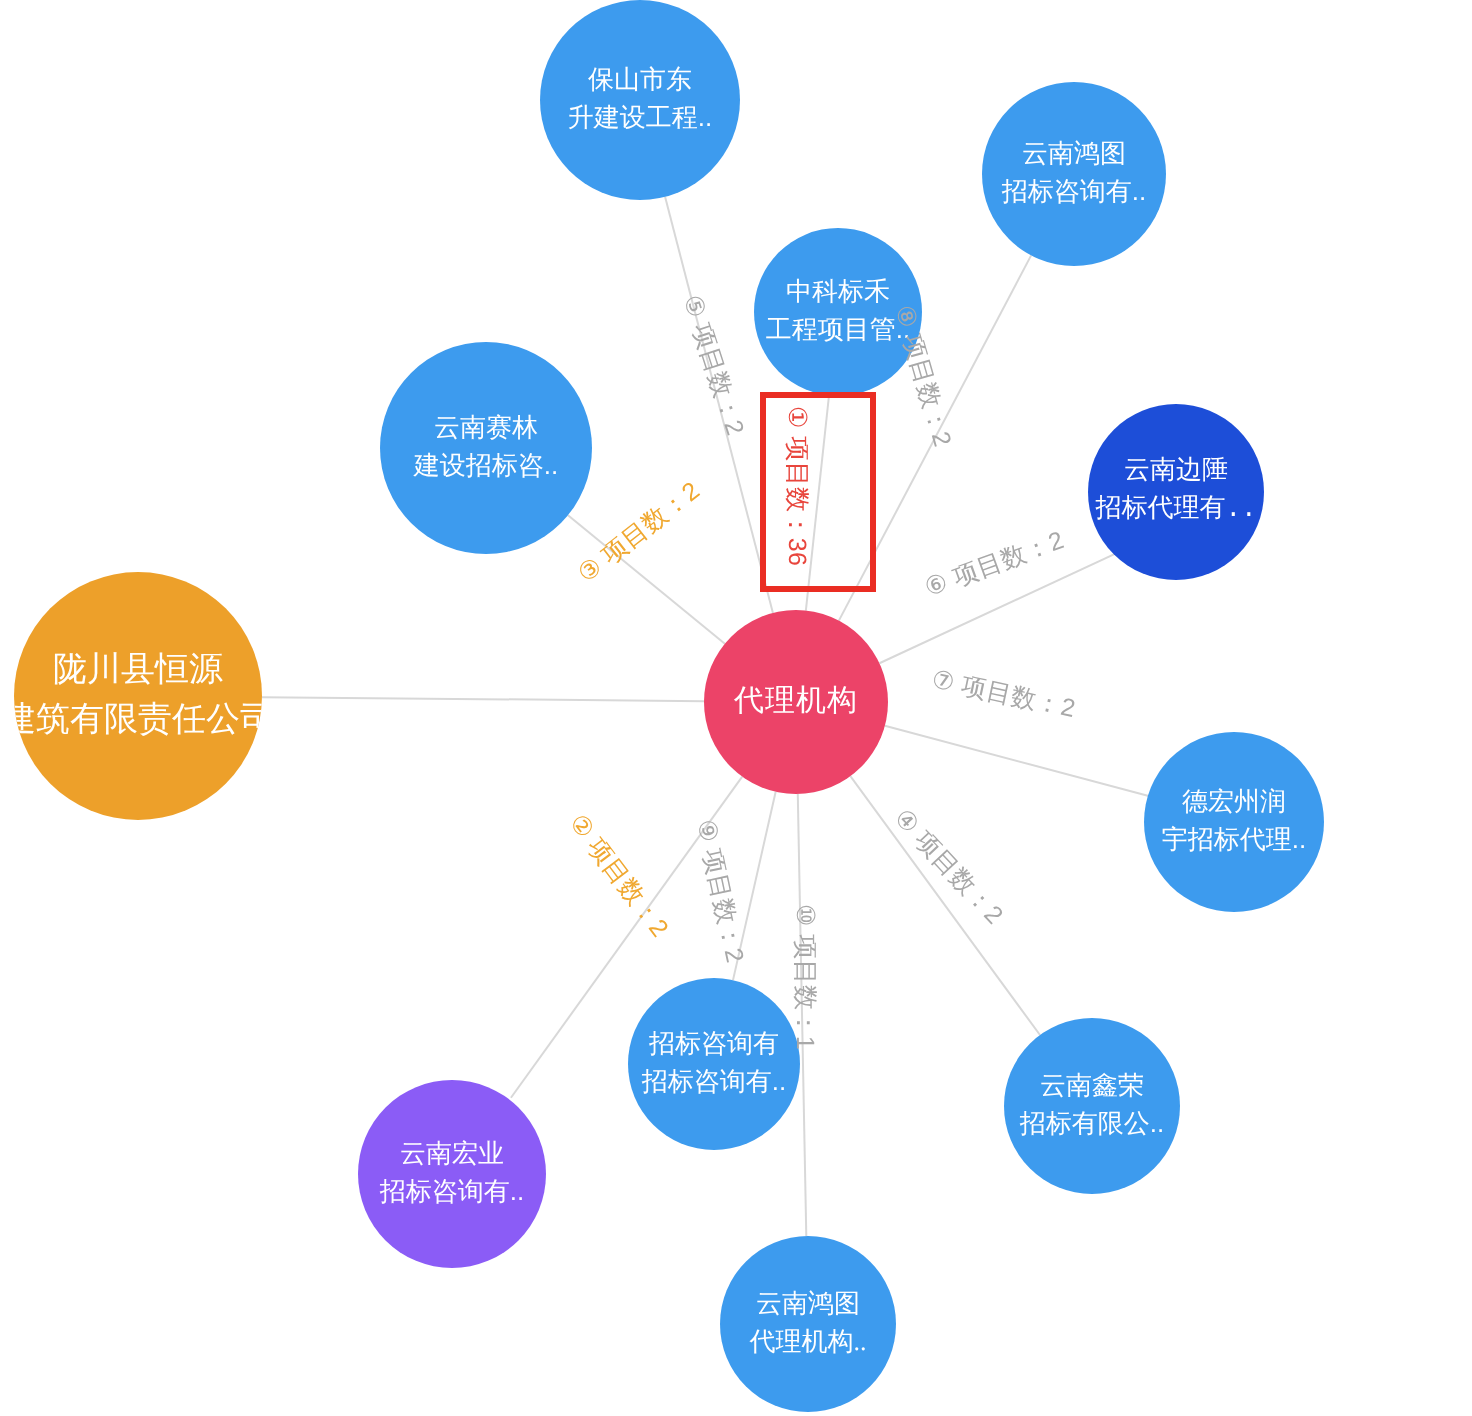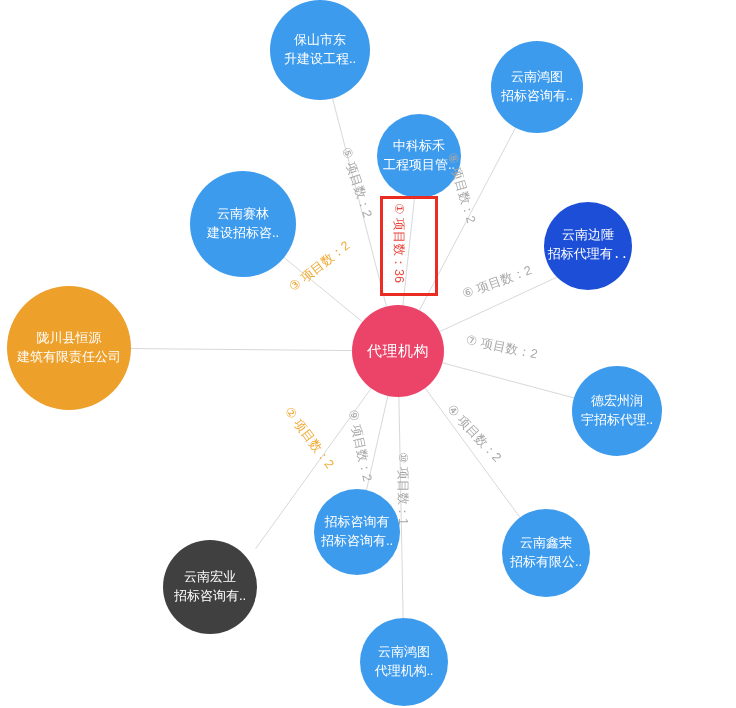--- a/index.html
+++ b/index.html
@@ -42,21 +42,21 @@
     white-space: nowrap;
   }
   .node-center {
     font-size: 15px;
     letter-spacing: 0.5px;
   }
   .node-peripheral {
     font-size: 13px;
   }
   .node-highlight-org {
-    font-size: 13px;
+    font-size: 17px;
   }
   .edge-label {
     position: absolute;
     font-size: 12.5px;
     white-space: nowrap;
     transform-origin: 0 50%;
     pointer-events: auto;
     cursor: default;
     letter-spacing: 0.2px;
   }
@@ -127,21 +127,21 @@
         <span class="node-line">招标有限公..</span>
       </div>
       <div class="node node-peripheral" style="left: 360px; top: 618px; width: 88px; height: 88px; background: rgb(61, 155, 238); font-family: Liberation Serif, serif;">
         <span class="node-line">云南鸿图</span>
         <span class="node-line">代理机构..</span>
       </div>
       <div class="node node-peripheral" style="left: 314px; top: 489px; width: 86px; height: 86px; background: rgb(61, 155, 238);">
         <span class="node-line">招标咨询有</span>
         <span class="node-line">招标咨询有..</span>
       </div>
-      <div class="node node-peripheral" style="left: 163px; top: 540px; width: 94px; height: 94px; background: #404040; align-items: center;">
+      <div class="node node-peripheral" style="left: 179px; top: 540px; width: 94px; height: 94px; background: #8b5cf6; align-items: center;">
         <span class="node-line">云南宏业</span>
         <span class="node-line">招标咨询有..</span>
       </div>
     </div>
 
   <div id="labels-layer">
       <div class="edge-label amber" style="left: 291px; top: 289px; transform: translate(0px, -50%) rotate(-38deg);">③ 项目数：2</div>
       <div class="edge-label gray" style="left: 345px; top: 148px; transform: translate(0px, -50%) rotate(72deg);">⑤ 项目数：2</div>
       <div class="edge-label red" style="left: 398px; top: 203px; transform: translate(0px, -50%) rotate(90deg);">① 项目数：36</div>
       <div class="edge-label gray" style="left: 451px; top: 153px; transform: translate(0px, -50%) rotate(74deg);">⑧ 项目数：2</div>

